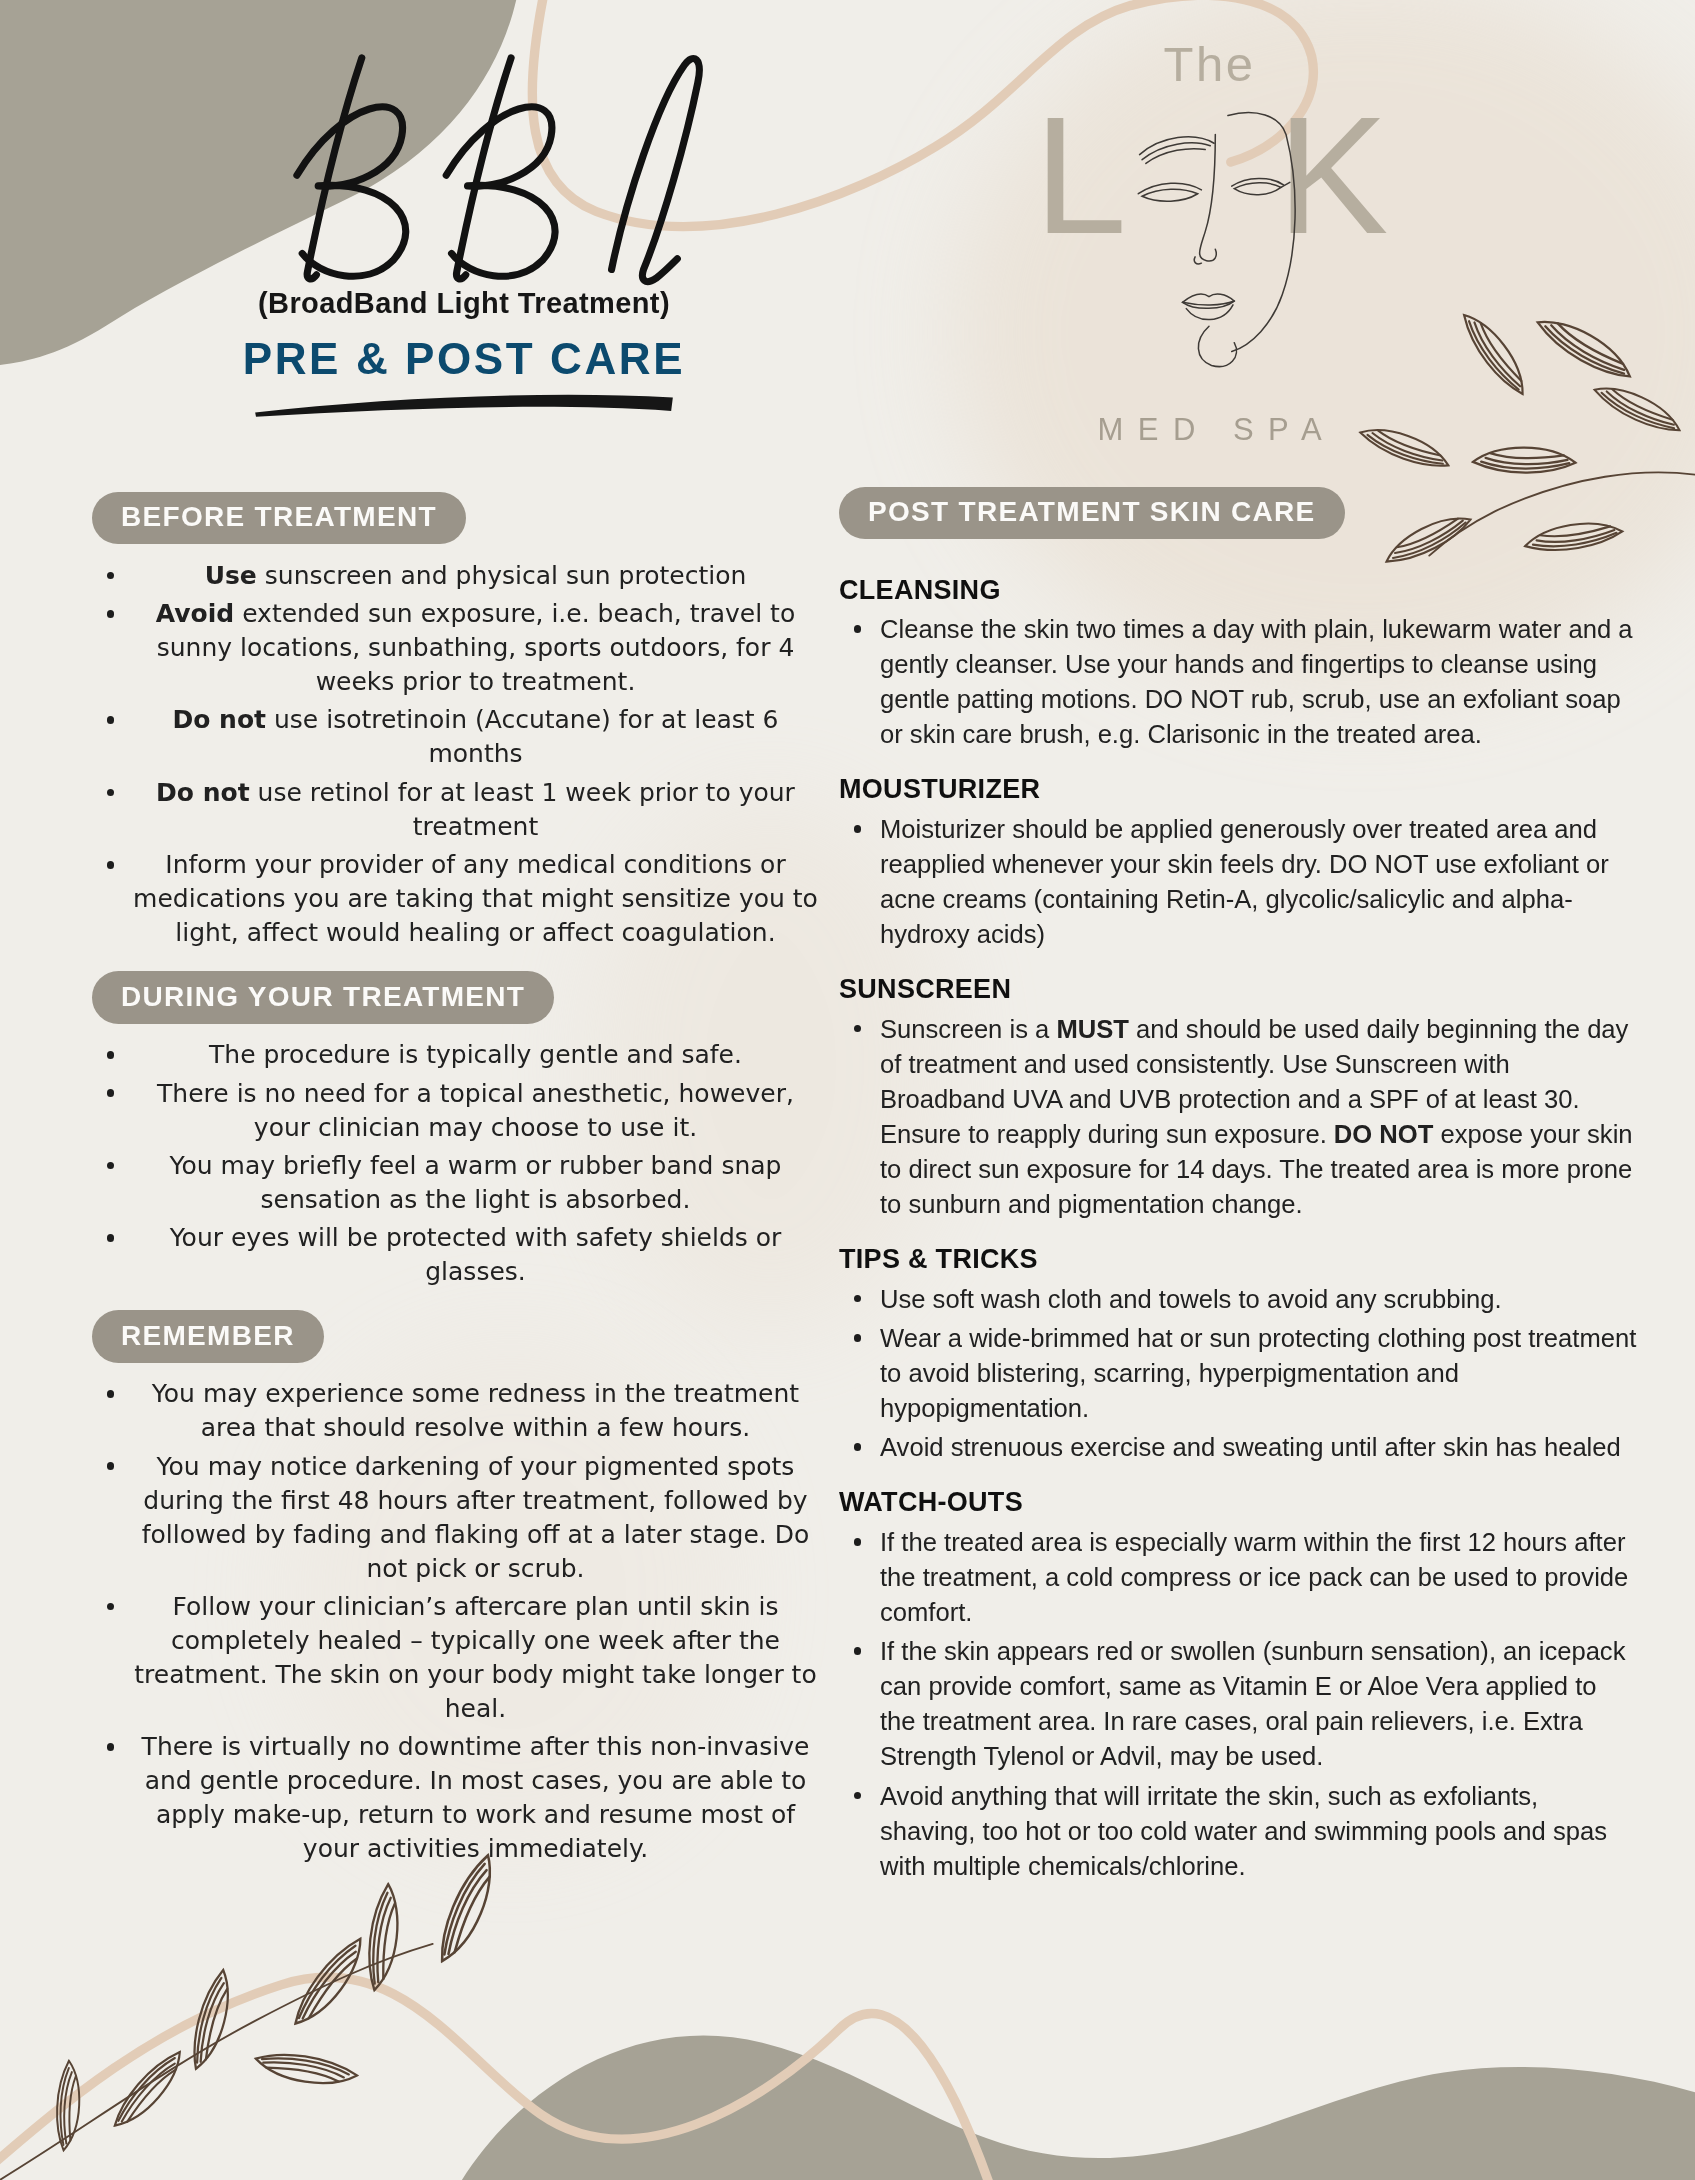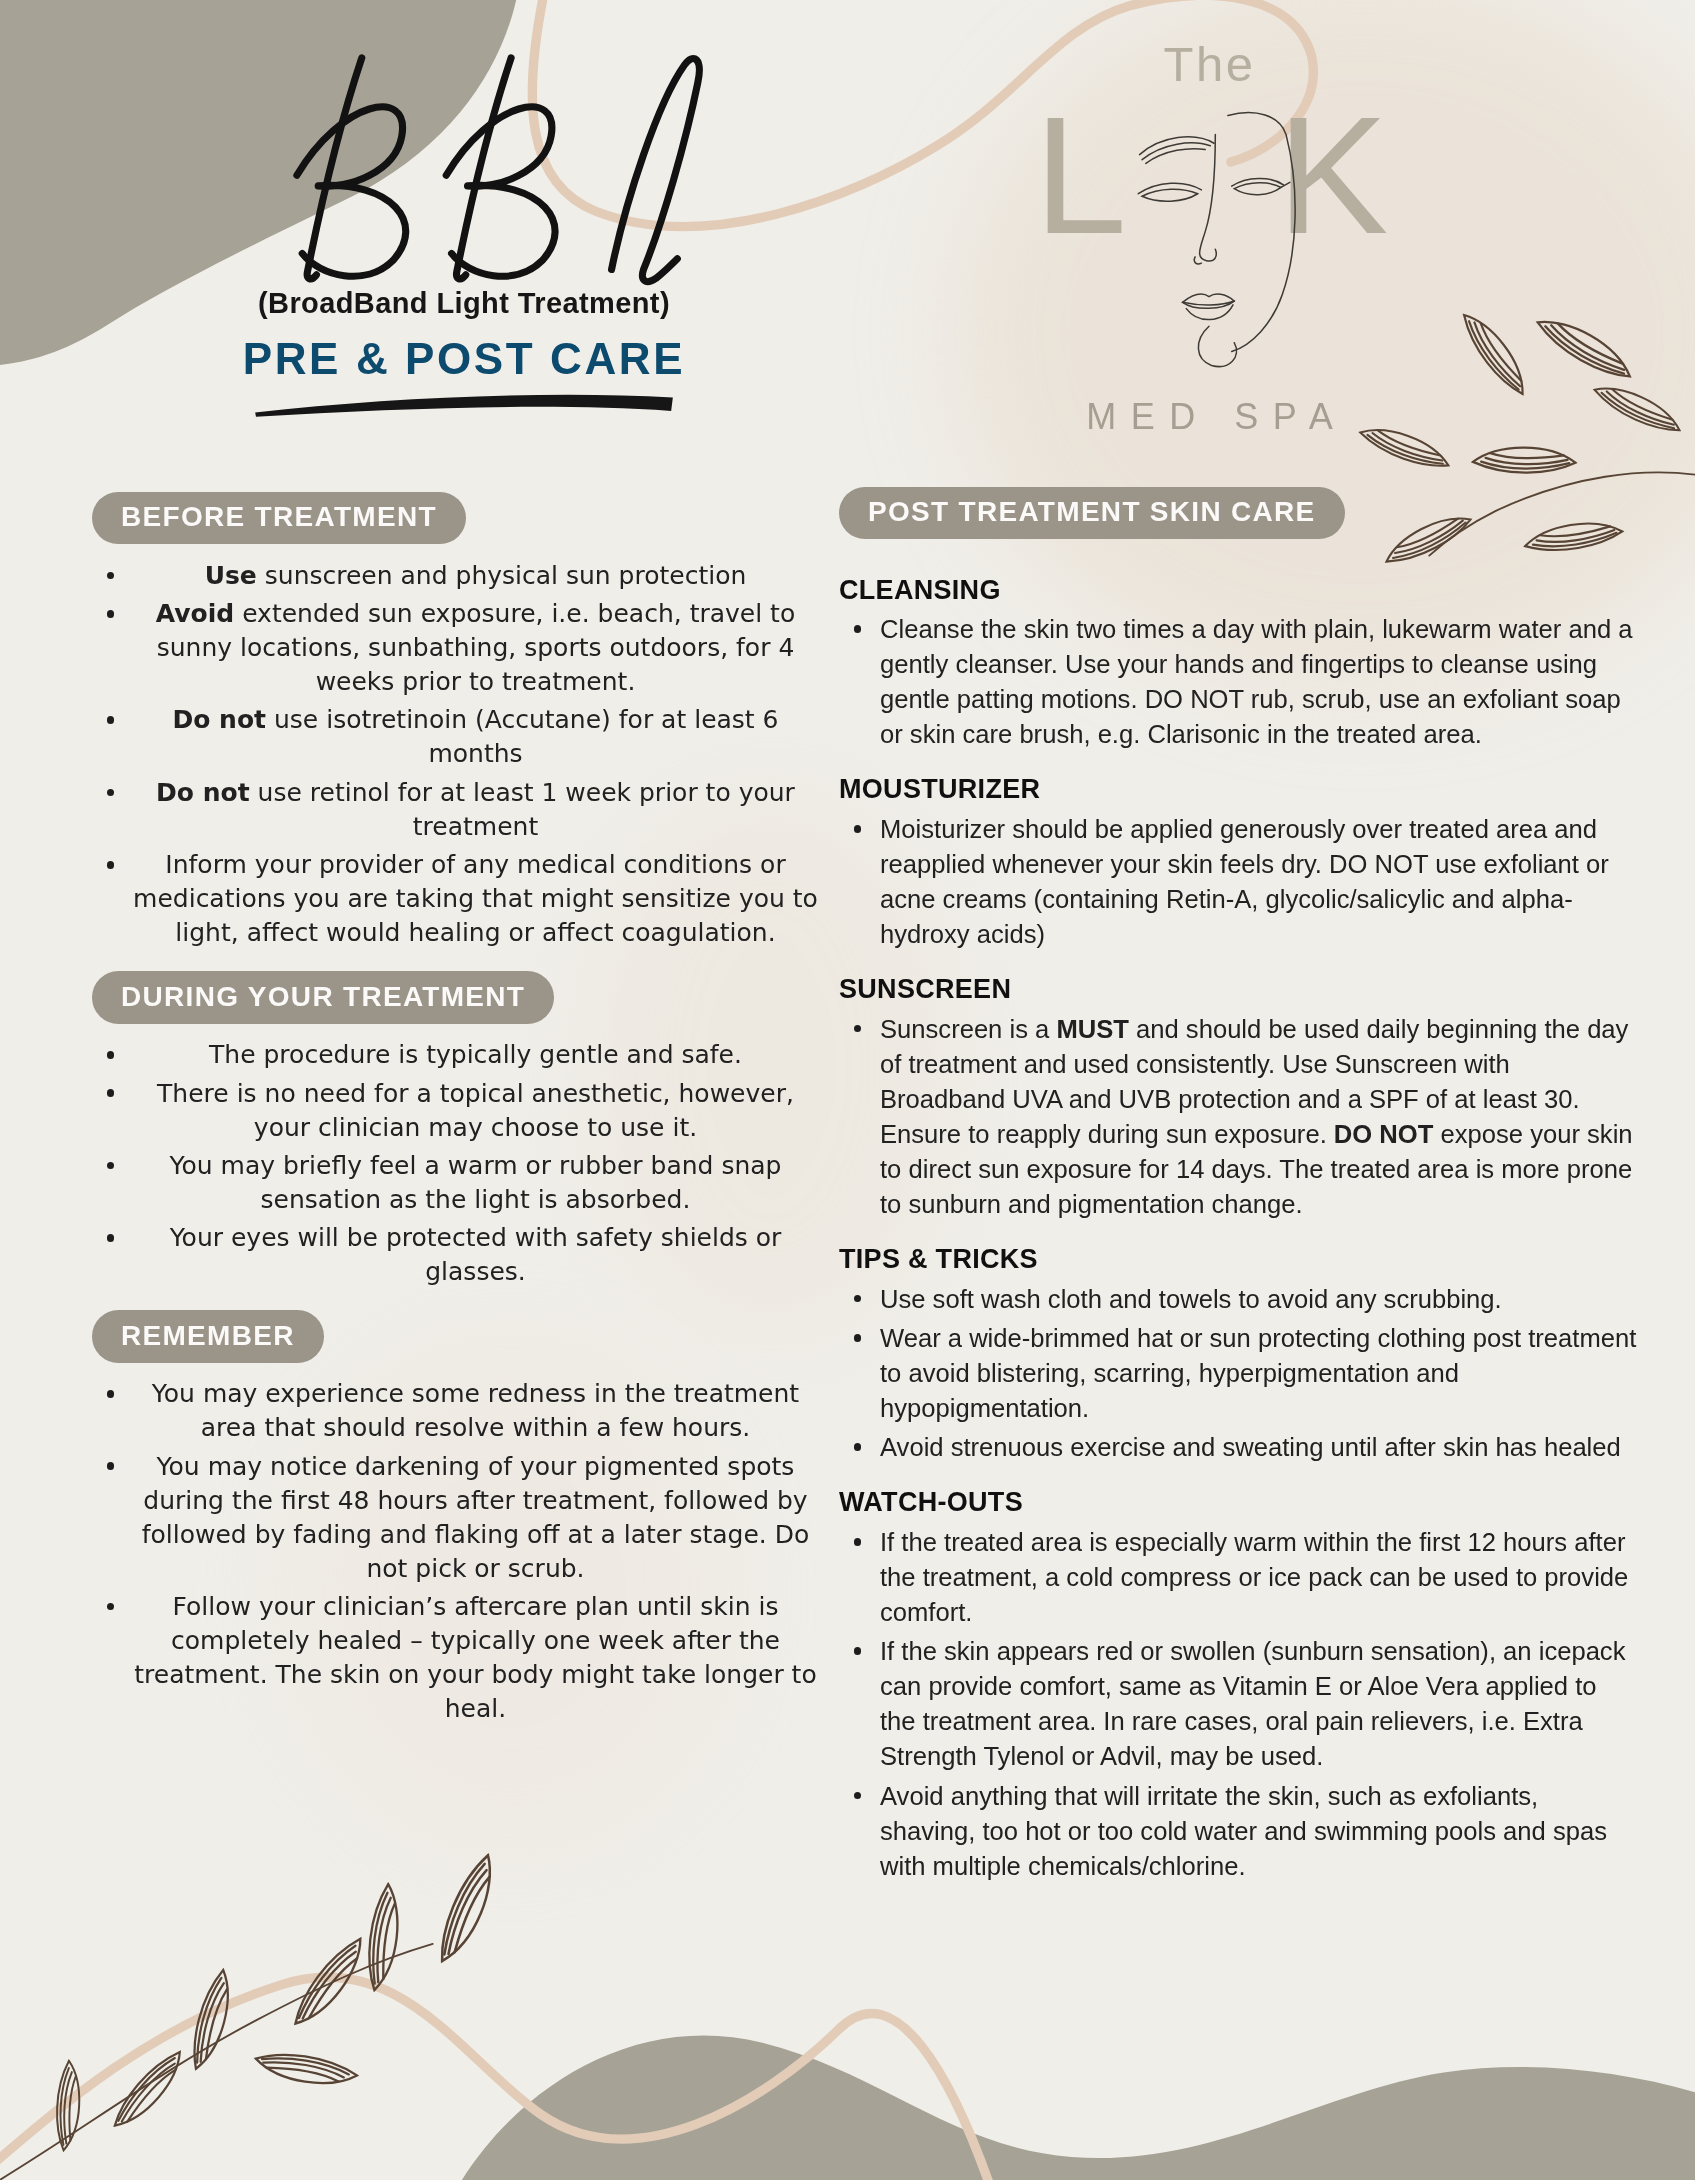--- a/index.html
+++ b/index.html
@@ -17,21 +17,21 @@
   .care{font-weight:700;font-size:44px;letter-spacing:2.6px;margin-top:13.6px;color:#0c4a6e;}
   .swoosh{display:block;width:426px;height:32px;margin:5.1px auto 0;}
 
   
   .logo{position:absolute;left:1022px;top:34px;width:375px;height:494px;text-align:center;}
   .logo-the{position:absolute;left:0;top:1.7px;width:100%;font-size:49px;letter-spacing:2.6px;color:var(--logo_letters);}
   .logo-letter{position:absolute;top:58px;font-size:167px;line-height:1;color:var(--logo_letters);font-weight:400;}
   .logo-l{left:12px;}
   .logo-k{right:8.5px;}
   .face-svg{position:absolute;left:65px;top:60px;width:244px;height:303px;}
-  .logo-medspa{position:absolute;left:0;top:362px;width:100%;font-size:36px;letter-spacing:14.5px;color:var(--logo_medspa);text-indent:14.5px;}
+  .logo-medspa{position:absolute;left:0;top:378px;width:100%;font-size:31px;letter-spacing:14.5px;color:var(--logo_medspa);text-indent:14.5px;}
 
   
   .col-left{position:absolute;left:92px;top:492px;width:726px;}
   .col-right{position:absolute;left:839px;top:487px;width:799px;}
 
   .badge{
     display:inline-block;background:var(--badge);color:var(--badge_text);
     font-weight:700;font-size:28px;letter-spacing:1.3px;
     padding:9.4px 29px 11px;border-radius:41px;margin:17px 0 10.2px;
   }
@@ -153,20 +153,21 @@
         <li class="bullet"><span>Inform your provider of any medical conditions or medications you are taking that might sensitize you to light, affect would healing or affect coagulation.</span></li>
       </ul><div class="badge">DURING YOUR TREATMENT</div><ul class="blist left-list">
         <li class="bullet"><span>The procedure is typically gentle and safe.</span></li>
         <li class="bullet"><span>There is no need for a topical anesthetic, however, your clinician may choose to use it.</span></li>
         <li class="bullet"><span>You may briefly feel a warm or rubber band snap sensation as the light is absorbed.</span></li>
         <li class="bullet"><span>Your eyes will be protected with safety shields or glasses.</span></li>
       </ul><div class="badge">REMEMBER</div><ul class="blist left-list">
         <li class="bullet"><span>You may experience some redness in the treatment area that should resolve within a few hours.</span></li>
         <li class="bullet"><span>You may notice darkening of your pigmented spots during the first 48 hours after treatment, followed by followed by fading and flaking off at a later stage. Do not pick or scrub.</span></li>
         <li class="bullet"><span>Follow your clinician’s aftercare plan until skin is completely healed – typically one week after the treatment. The skin on your body might take longer to heal.</span></li>
+        <li class="bullet"><span>There is virtually no downtime after this non-invasive and gentle procedure. In most cases, you are able to apply make-up, return to work and resume most of your activities immediately.</span></li>
       </ul></section>
 
   <section class="col-right">
     <div class="badge">POST TREATMENT SKIN CARE</div>
     <div class="group-wrap">
         <div class="group">
           <h3 class="subhead">CLEANSING</h3>
           <ul class="blist right-list">
             <li class="bullet"><span>Cleanse the skin two times a day with plain, lukewarm water and a gently cleanser. Use your hands and fingertips to cleanse using gentle patting motions. DO NOT rub, scrub, use an exfoliant soap or skin care brush, e.g. Clarisonic in the treated area.</span></li>
           </ul>

